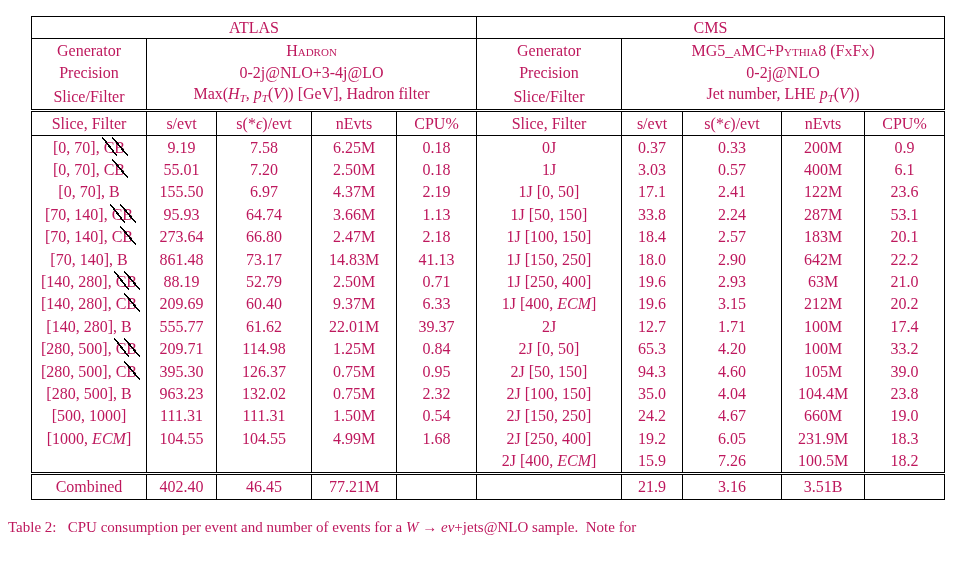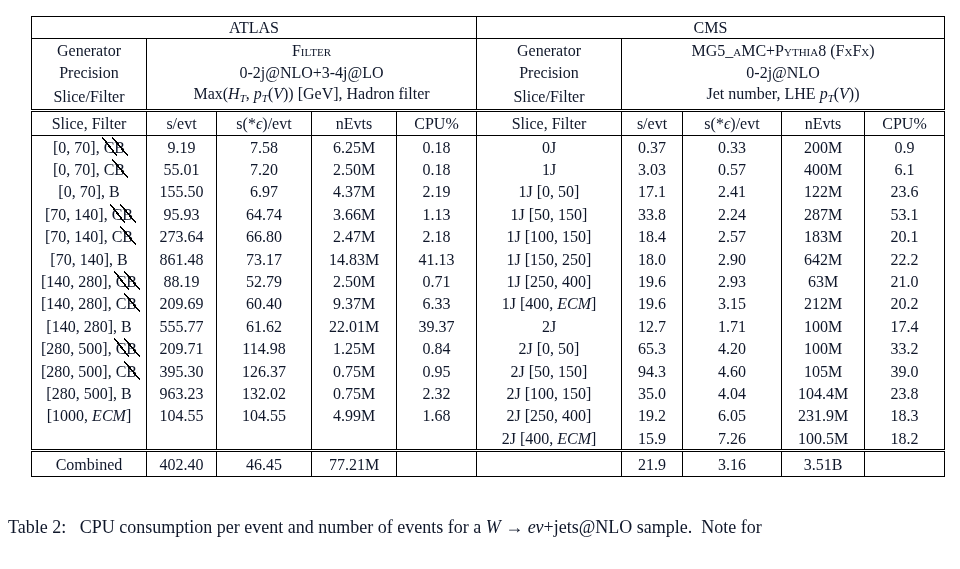--- a/index.html
+++ b/index.html
@@ -1,21 +1,21 @@
 <!DOCTYPE html>
 <html><head>
 <meta charset="utf-8">
 <style>
   html, body { margin: 0; padding: 0; background: #fff; }
   .page {
     position: relative;
     width: 960px;
     height: 569px;
     background: #ffffff;
-    color: #0f172a;
+    color: #be185d;
     font-family: "Liberation Serif", "DejaVu Serif", serif;
     overflow: hidden;
   }
   table.grid {
     position: absolute;
     left: 31px;
     top: 16px;
     border-collapse: collapse;
     table-layout: fixed;
     border: 1.4px solid #000;
@@ -51,21 +51,21 @@
       transparent calc(50% - 0.8px),
       #000 calc(50% - 0.8px),
       #000 calc(50% + 0.8px),
       transparent calc(50% + 0.8px));
   }
   .caption {
     position: absolute;
     left: 8px;
     top: 514px;
     width: 948px;
-    font-size: 18px;
+    font-size: 15px;
     line-height: 26px;
   }
 </style>
 </head>
 <body>
 
 <div class="page">
   <table class="grid" aria-hidden="false">
     <colgroup>
       <col style="width:115px">
@@ -79,21 +79,21 @@
         <col style="width:83px">
         <col style="width:80px">
     </colgroup>
     <tbody id="grid-body">
         <tr class="title-row">
           <td class="bb" colspan="5">ATLAS</td>
           <td class="bl bb" colspan="5">CMS</td>
         </tr>
         <tr class="meta-row">
           <td>Generator</td>
-          <td class="bl" colspan="4"><span class="p-sc">Filter</span></td>
+          <td class="bl" colspan="4"><span class="p-sc">Hadron</span></td>
           <td class="bl">Generator</td>
           <td class="bl" colspan="4"><span class="p-sc">MG5_aMC+Pythia8 (FxFx)</span></td>
         </tr>
         <tr class="meta-row">
           <td>Precision</td>
           <td class="bl" colspan="4">0-2j@NLO+3-4j@LO</td>
           <td class="bl">Precision</td>
           <td class="bl" colspan="4">0-2j@NLO</td>
         </tr>
         <tr class="meta-row">
@@ -252,20 +252,32 @@
           <td class="bl">132.02</td>
           <td class="bl">0.75M</td>
           <td class="bl">2.32</td>
           <td class="bl">2J [100, 150]</td>
           <td class="bl">35.0</td>
           <td class="bl">4.04</td>
           <td class="bl">104.4M</td>
           <td class="bl">23.8</td>
         </tr>
         <tr class="data-row">
+          <td>[500, 1000]</td>
+          <td class="bl">111.31</td>
+          <td class="bl">111.31</td>
+          <td class="bl">1.50M</td>
+          <td class="bl">0.54</td>
+          <td class="bl">2J [150, 250]</td>
+          <td class="bl">24.2</td>
+          <td class="bl">4.67</td>
+          <td class="bl">660M</td>
+          <td class="bl">19.0</td>
+        </tr>
+        <tr class="data-row">
           <td><span>[1000, </span><span class="p-i">ECM</span><span>]</span></td>
           <td class="bl">104.55</td>
           <td class="bl">104.55</td>
           <td class="bl">4.99M</td>
           <td class="bl">1.68</td>
           <td class="bl">2J [250, 400]</td>
           <td class="bl">19.2</td>
           <td class="bl">6.05</td>
           <td class="bl">231.9M</td>
           <td class="bl">18.3</td>

